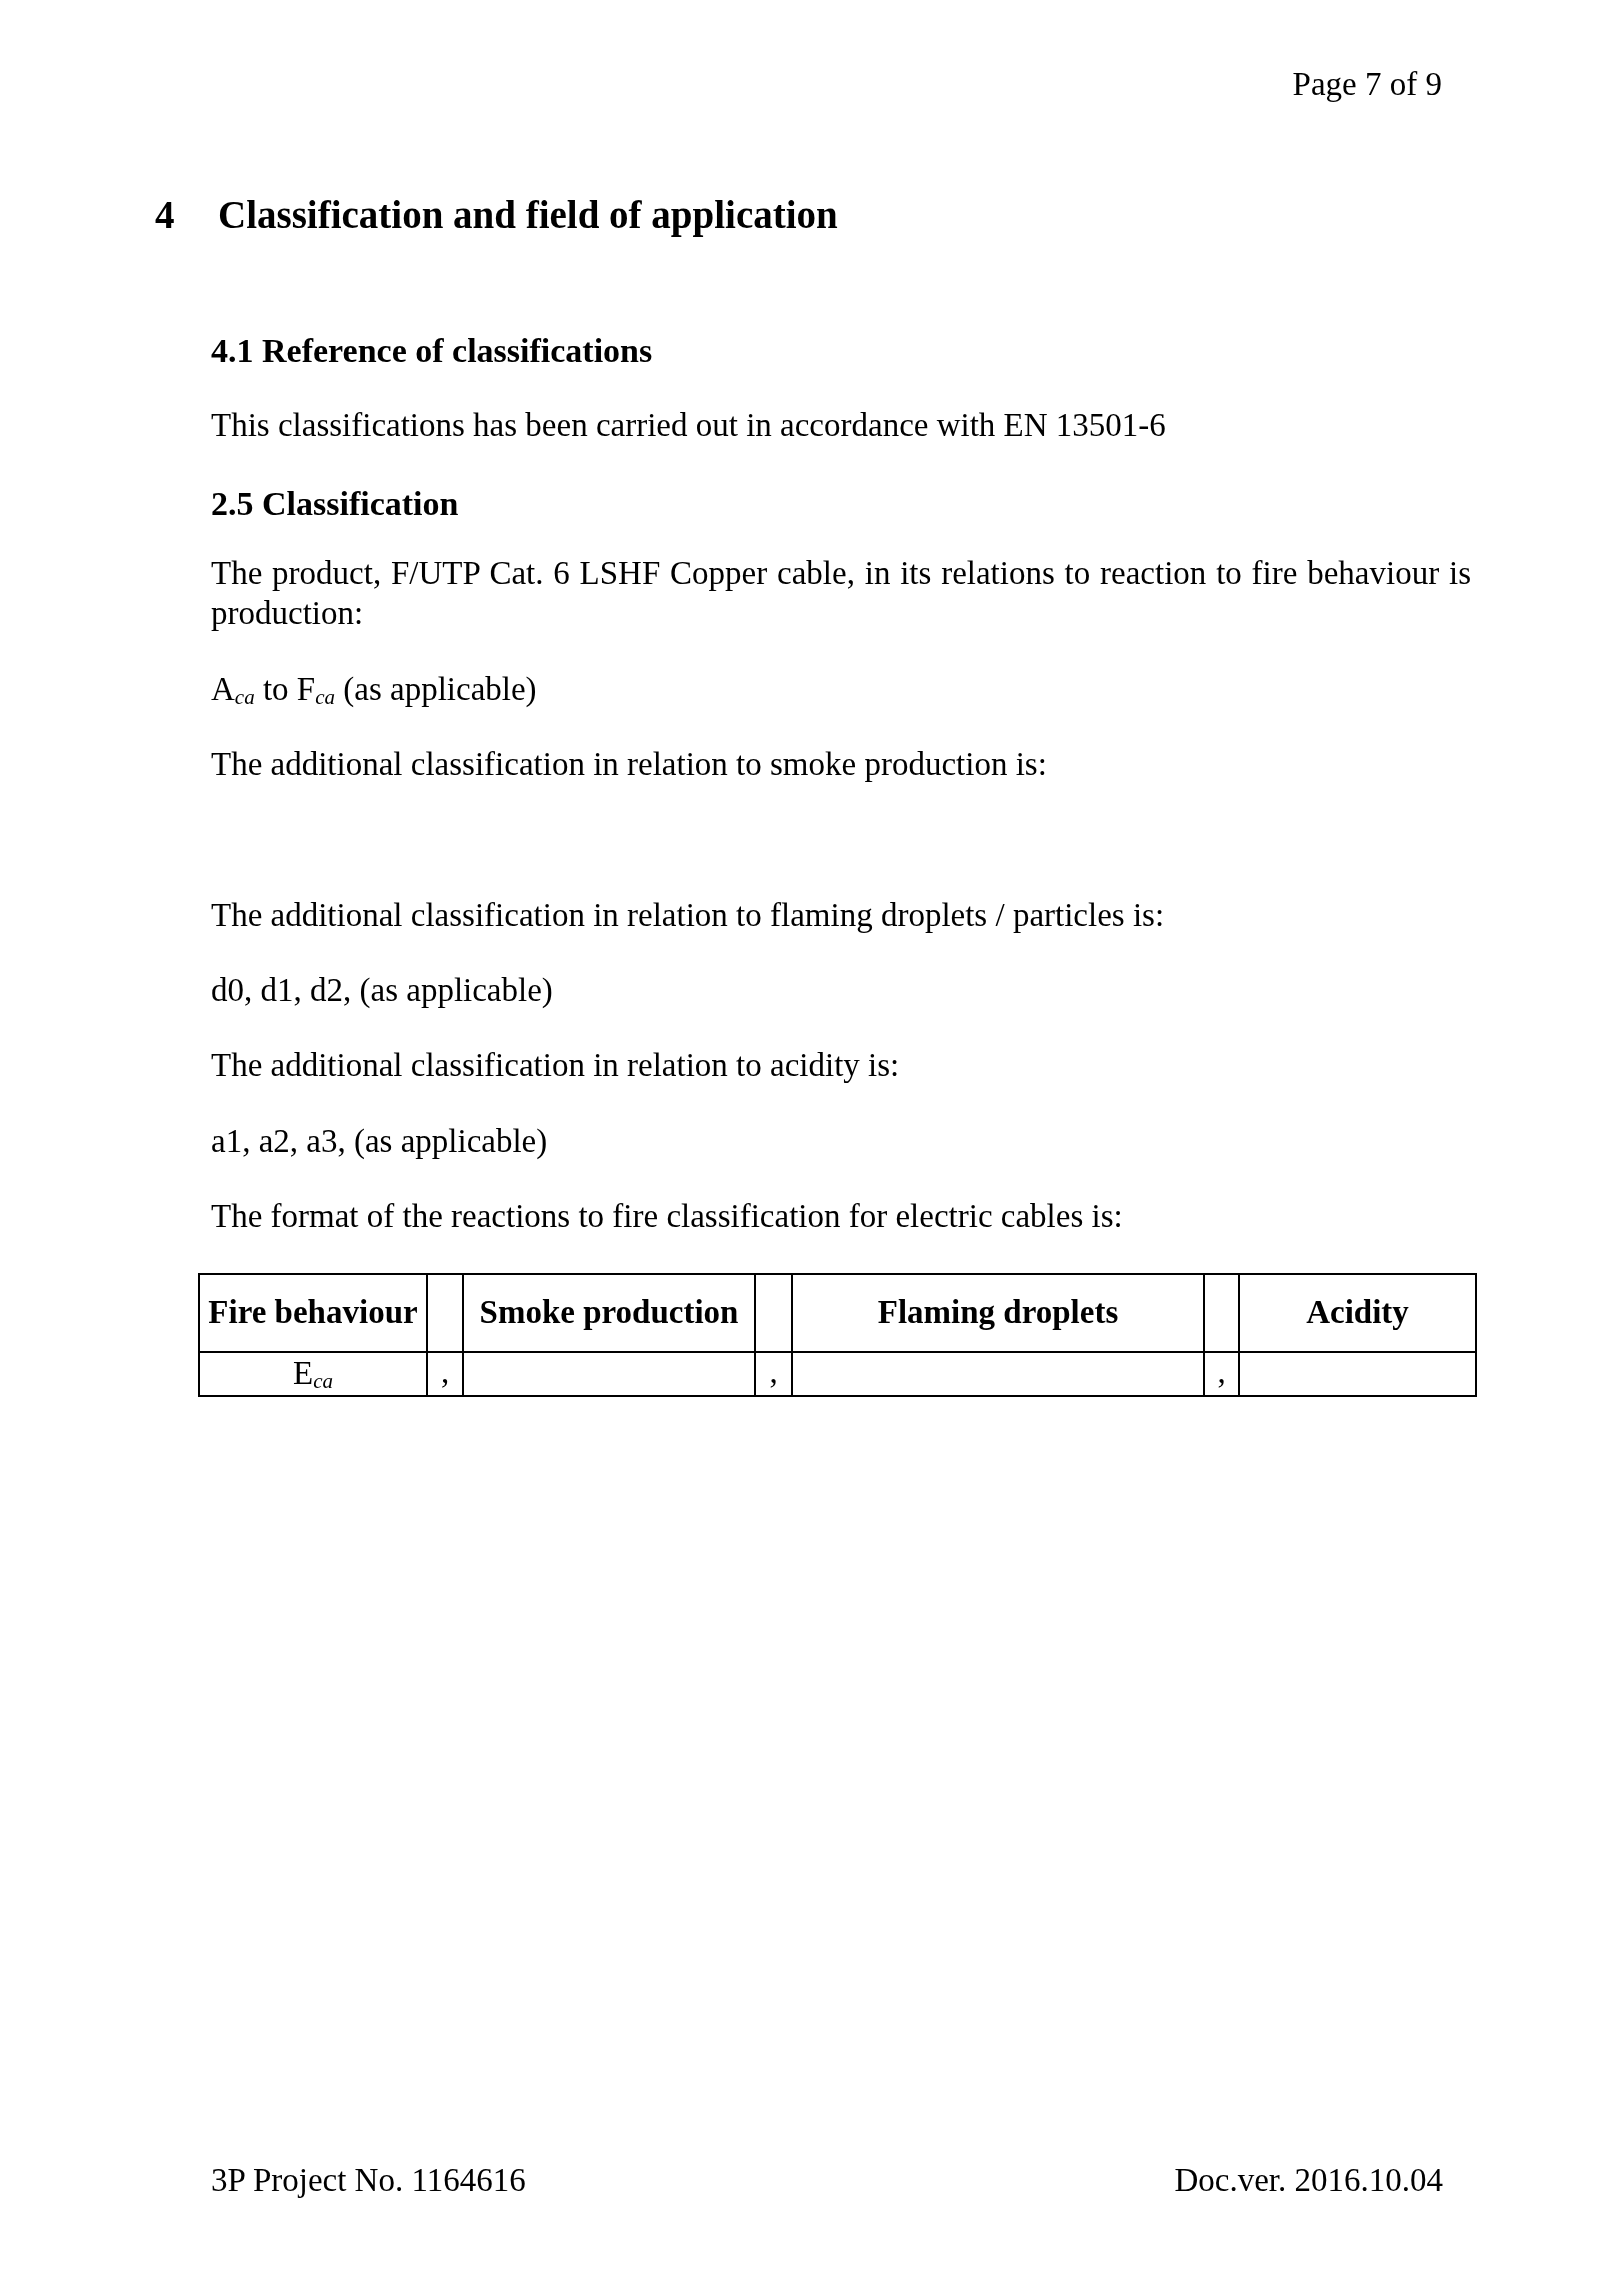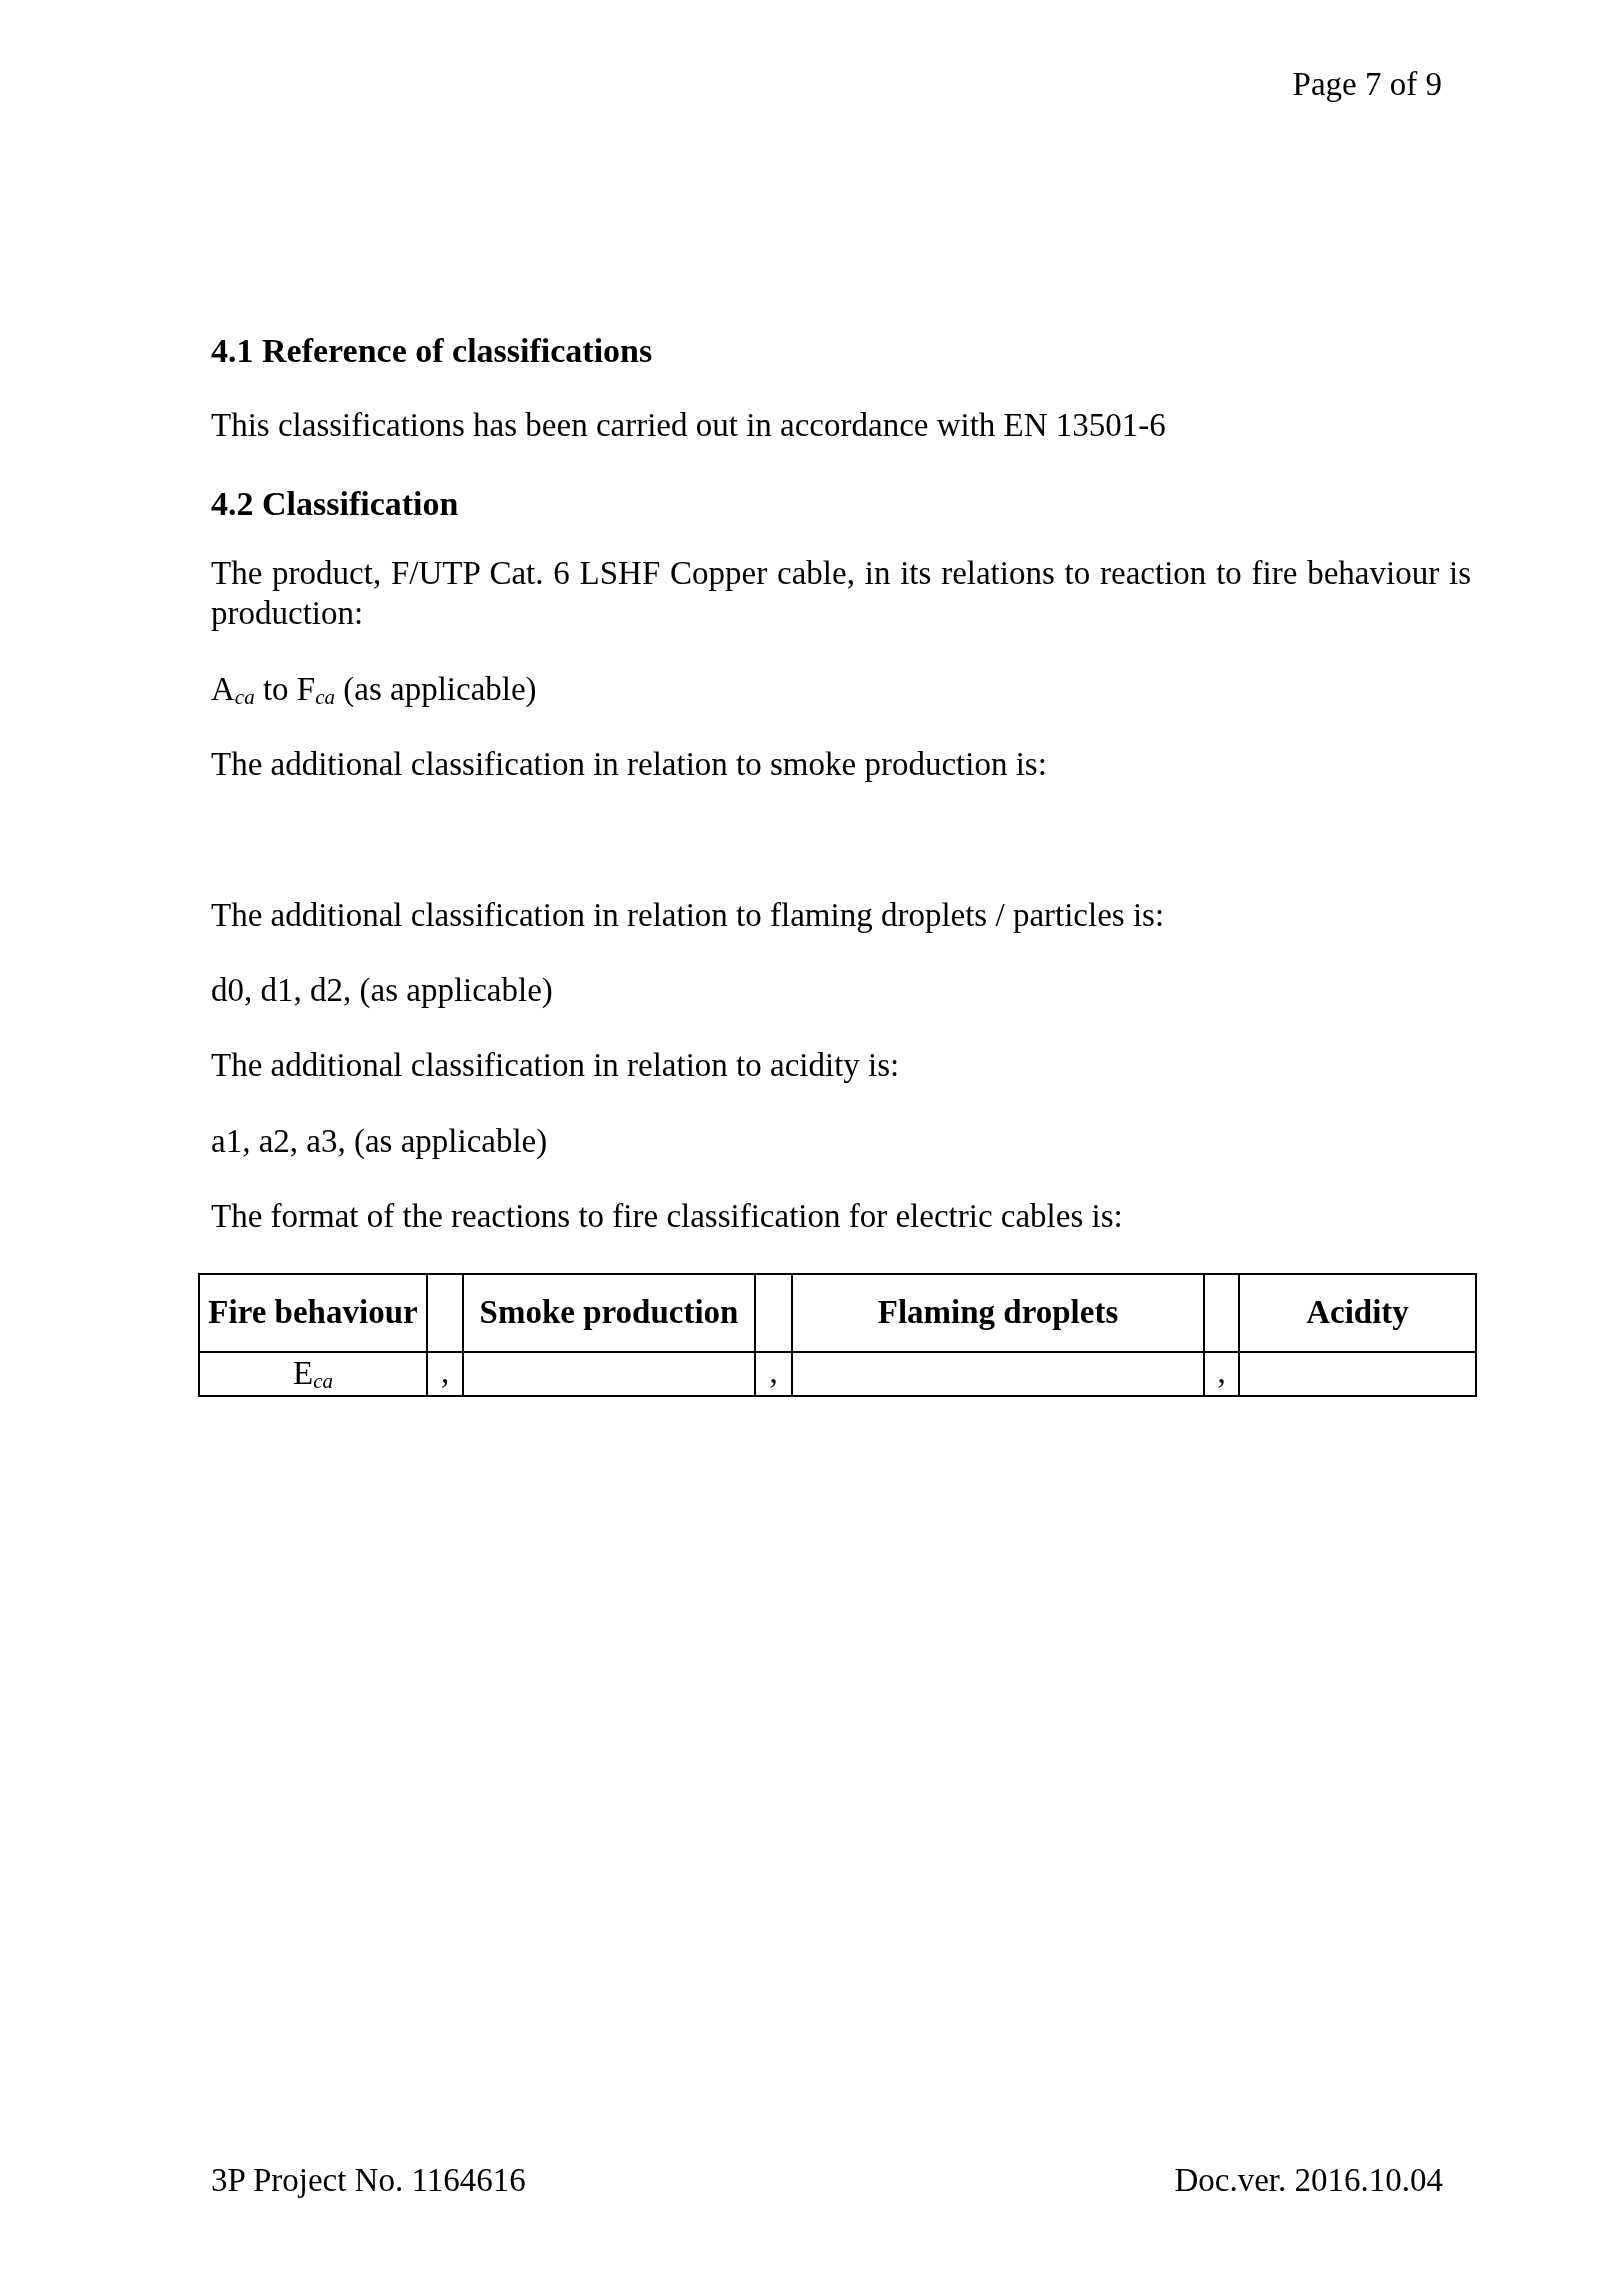--- a/index.html
+++ b/index.html
@@ -115,26 +115,27 @@
     color: #000000;
   }
 </style>
 </head>
 <body>
 
 <div class="page">
 
   <div class="abs page-number">Page 7 of 9</div>
 
+  <div class="abs main-heading"><span class="num">4</span><span>Classification and field of application</span></div>
 
   <div class="abs content subhead" style="top:331px">4.1 Reference of classifications</div>
 
   <div class="abs content body-line" style="top:406px">This classifications has been carried out in accordance with EN 13501-6</div>
 
-  <div class="abs content subhead" style="top:484px">4.2 Classification</div>
+  <div class="abs content subhead" style="top:484px">2.5 Classification</div>
 
   <div class="abs content" style="top:554px">
     <div class="body-line justified">The product, F/UTP Cat. 6 LSHF Copper cable, in its relations to reaction to fire behaviour is</div>
     <div class="body-line">production:</div>
   </div>
 
   <div class="abs content body-line" style="top:670px"><span>A</span><span class="sub">ca</span><span> to F</span><span class="sub">ca</span><span> (as applicable)</span></div>
 
   <div class="abs content body-line" style="top:745px">The additional classification in relation to smoke production is:</div>
 

